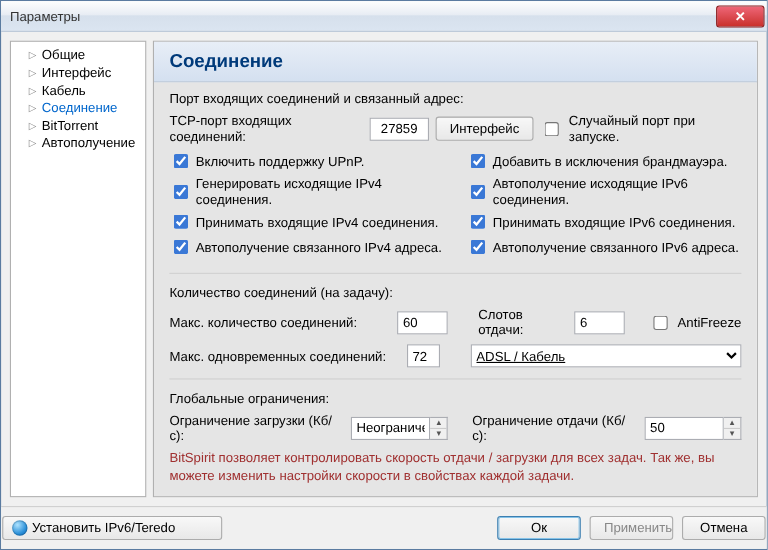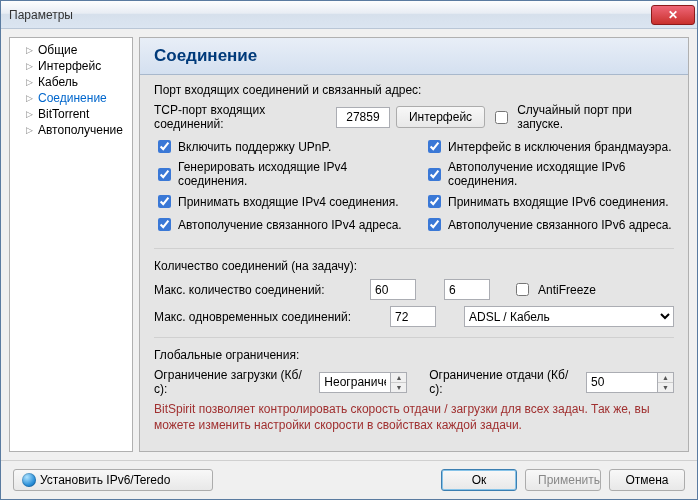--- a/index.html
+++ b/index.html
@@ -18,31 +18,31 @@
 .header { background: linear-gradient(#e8eef7, #d4e0f0); border-bottom: 1px solid #a8b8cc; padding: 8px 14px; }
 .header h1 { margin: 0; font-size: 17px; font-weight: bold; color: #003a7a; }
 .panel { padding: 8px 14px; background: #e5e5e5; flex: 1; }
 .group-label { color: #000; margin-bottom: 6px; }
 .row { display: flex; align-items: center; gap: 6px; margin-bottom: 6px; }
 .chk-row { display: flex; align-items: center; gap: 4px; margin-bottom: 4px; }
 .cols { display: flex; gap: 20px; align-items: center; }
 .col { flex: 1; }
 input[type=text] { border: 1px solid #abadb3; padding: 2px 4px; height: 21px; background: #fff; }
 input[type=checkbox] { width: 13px; height: 13px; accent-color: #3a78d6; }
-select { border: 1px solid #abadb3; height: 21px; background: #fff; }
+select { border: 1px solid #abadb3; height: 21px; background: #fff; text-decoration: underline; }
 button { background: linear-gradient(#f8f8f8, #e8e8e8); border: 1px solid #acacac; border-radius: 3px; padding: 2px 12px; height: 22px; cursor: pointer; }
 button.default { border-color: #3c7fb1; box-shadow: inset 0 0 0 1px #86c3e8; }
 button[disabled] { color: #888; }
 hr { border: none; border-top: 1px solid #d0d0d0; margin: 10px 0; }
 .hint { color: #a03030; margin-top: 6px; line-height: 1.3; }
 .spin-wrap { display: inline-flex; align-items: center; }
 .spin-btns { display: inline-flex; flex-direction: column; border: 1px solid #abadb3; border-left: none; height: 21px; width: 16px; background: #f0f0f0; }
 .spin-btns span { flex: 1; display: flex; align-items: center; justify-content: center; font-size: 7px; color: #555; cursor: pointer; }
 .spin-btns span:first-child { border-bottom: 1px solid #ccc; }
-.footer { border-top: 1px solid #d0d0d0; padding: 8px 12px; display: flex; align-items: center; gap: 8px; background: #f0f0f0; }
+.footer { border-top: 1px solid #d0d0d0; padding: 8px 1px; display: flex; align-items: center; gap: 8px; background: #f0f0f0; }
 .footer .spacer { flex: 1; }
 .globe { width:14px; height:14px; border-radius:50%; background: radial-gradient(circle at 35% 30%, #aee3ff, #2a8fd8 60%, #0b5ea8); display:inline-block; margin-right:4px; vertical-align:-3px; box-shadow: inset 0 0 0 1px rgba(0,0,0,.15); }
 label { display: inline; }
 </style>
 </head>
 <body>
 
 <div class="window">
   <div class="titlebar">
     <span class="titlebar-text">Параметры</span>
@@ -109,21 +109,21 @@
                   <label>Принимать входящие IPv4 соединения.</label>
                 </div>
               <div class="chk-row">
                   <input type="checkbox" checked="" style="">
                   <label>Автополучение связанного IPv4 адреса.</label>
                 </div>
             </div>
             <div class="col">
               <div class="chk-row">
                   <input type="checkbox" checked="" style="">
-                  <label>Интерфейс в исключения брандмауэра.</label>
+                  <label>Добавить в исключения брандмауэра.</label>
                 </div>
               <div class="chk-row">
                   <input type="checkbox" checked="" style="">
                   <label>Автополучение исходящие IPv6 соединения.</label>
                 </div>
               <div class="chk-row">
                   <input type="checkbox" checked="" style="">
                   <label>Принимать входящие IPv6 соединения.</label>
                 </div>
               <div class="chk-row">
@@ -133,28 +133,29 @@
             </div>
           </div>
 
           <hr>
 
           <div class="group-label">Количество соединений (на задачу):</div>
           <div class="row">
             <span style="width:210px">Макс. количество соединений:</span>
             <input type="text" style="width: 46px;" value="60">
             <span style="width:16px"></span>
+            <span>Слотов отдачи:</span>
             <input type="text" style="width: 46px;" value="6">
             <span style="width:10px"></span>
             <input type="checkbox" style="">
             <label>AntiFreeze</label>
           </div>
           <div class="row">
             <span style="width:210px">Макс. одновременных соединений:</span>
-            <input type="text" style="width: 46px; margin-left: 20px;" value="72">
+            <input type="text" style="width: 30px;" value="72">
             <span style="width:16px"></span>
             <select style="flex:1">
               <option>ADSL / Кабель</option>
             </select>
           </div>
 
           <hr>
 
           <div class="group-label">Глобальные ограничения:</div>
           <div class="row">

